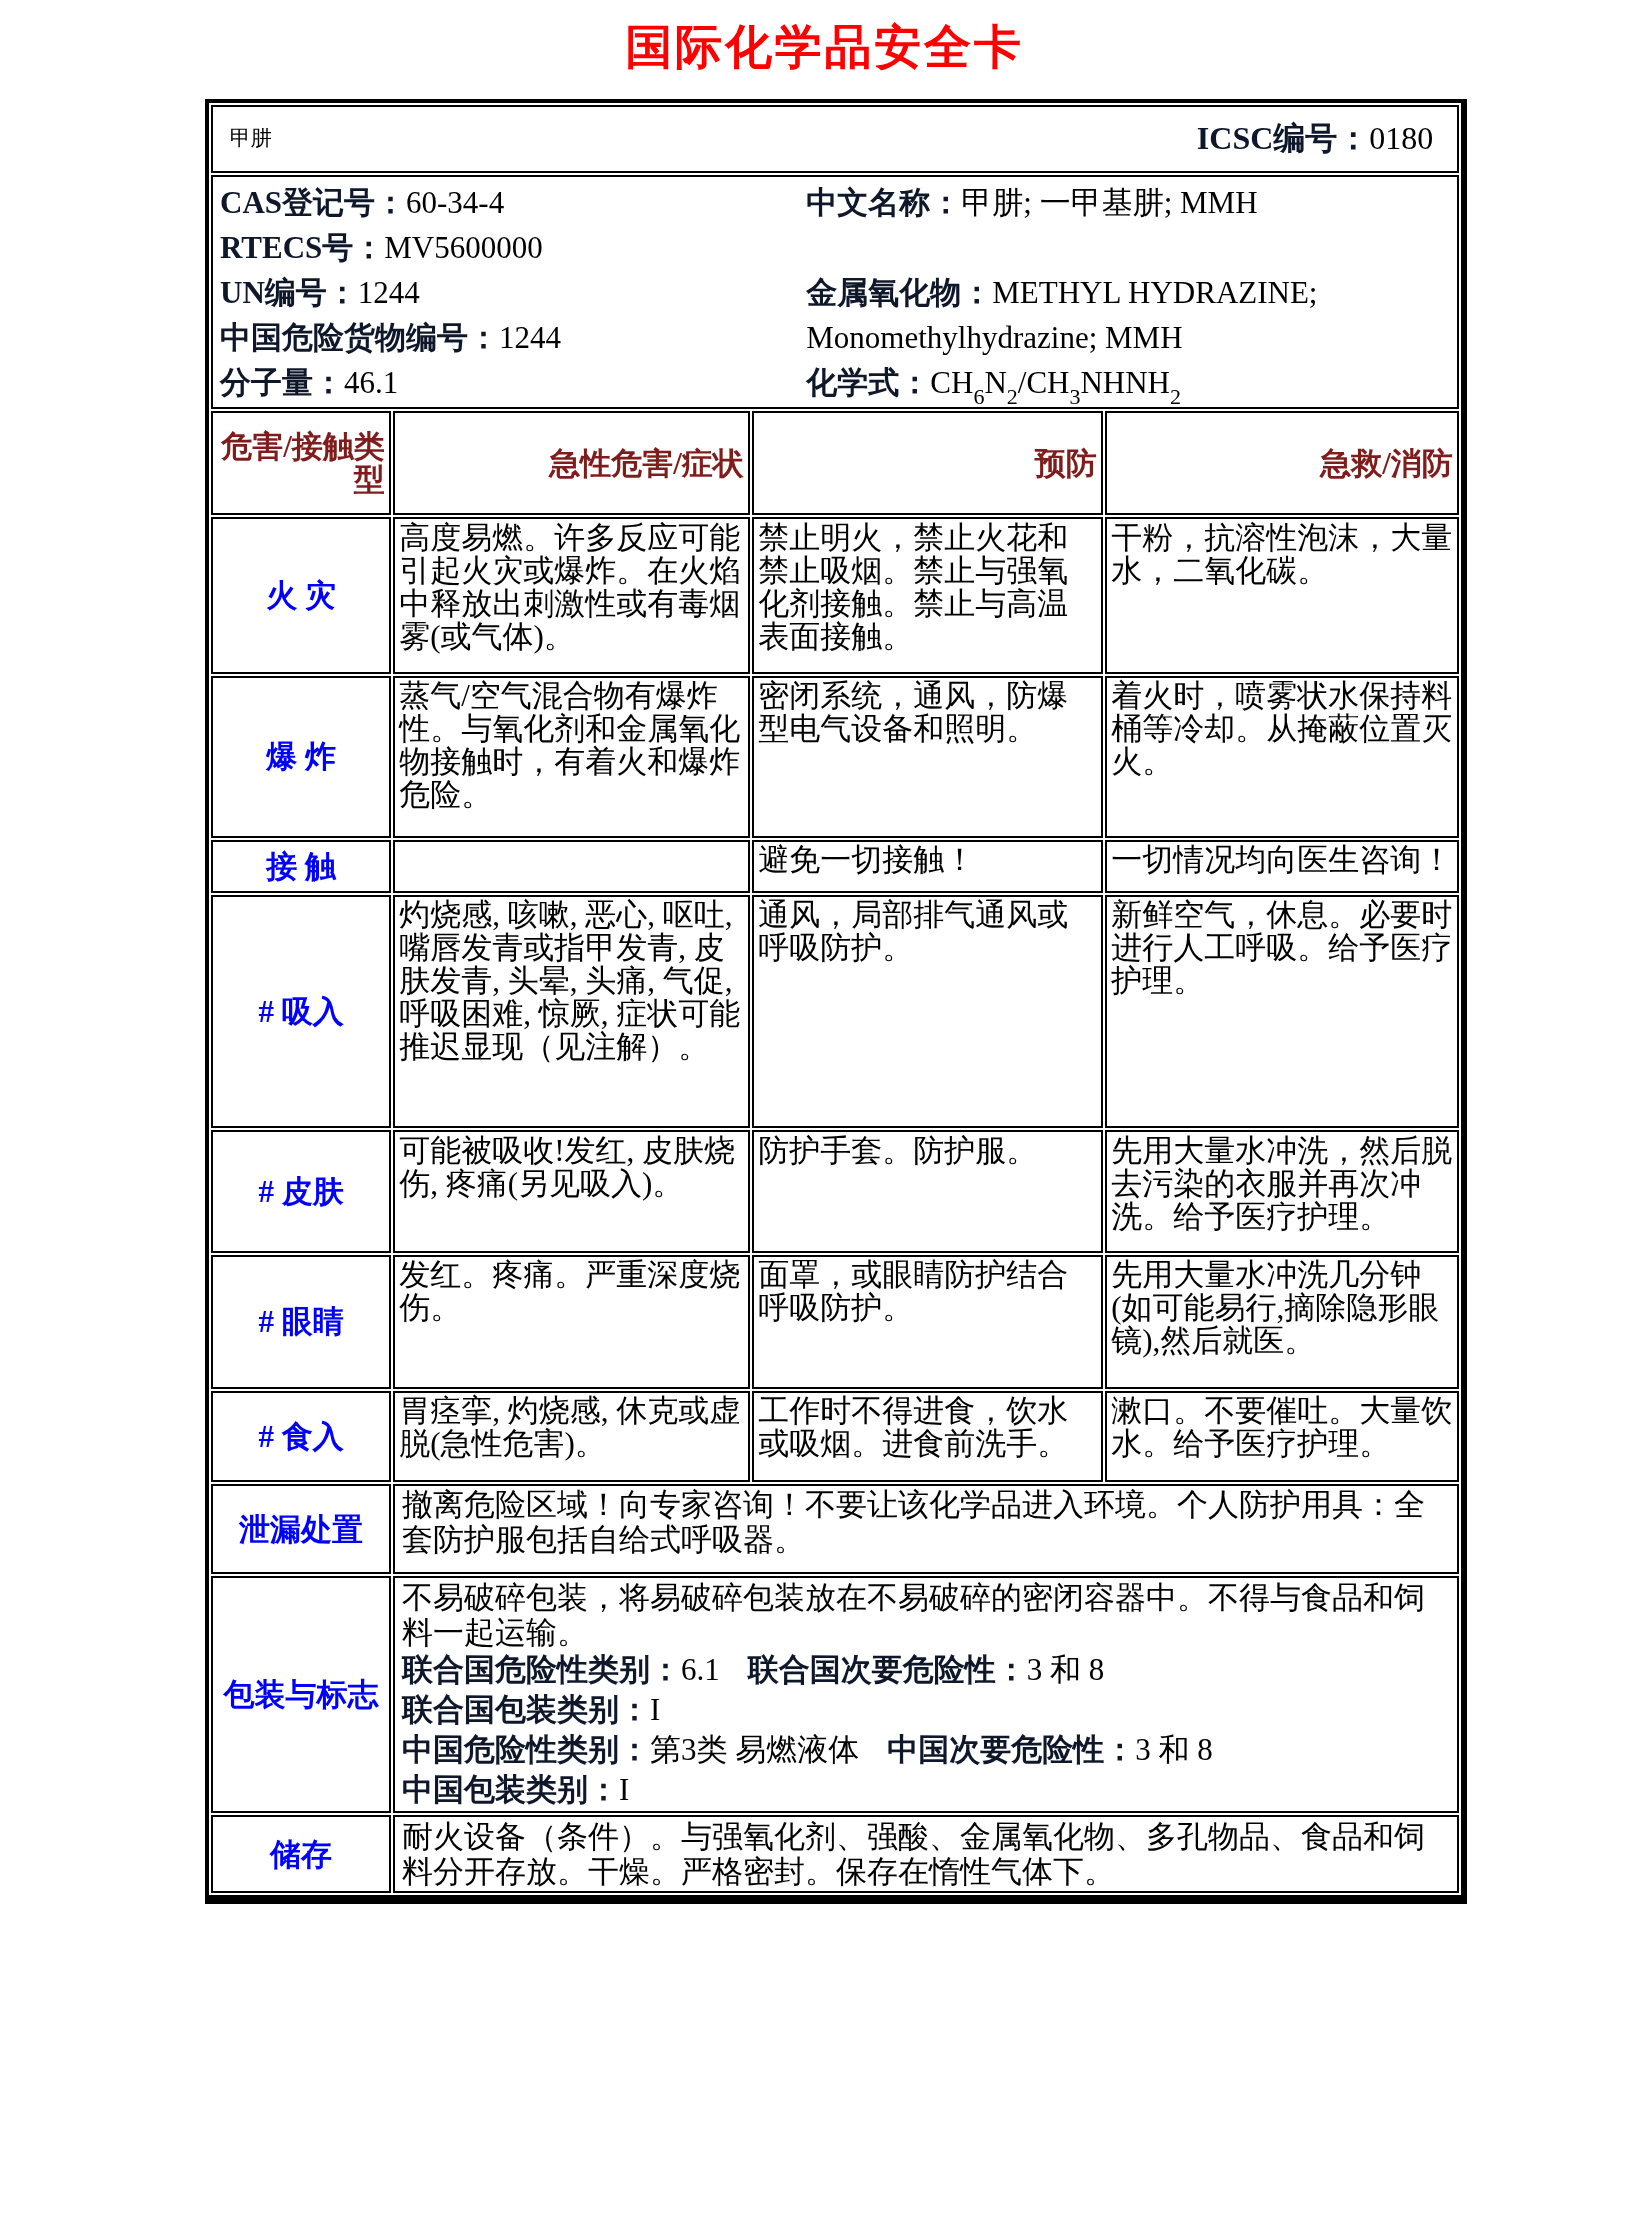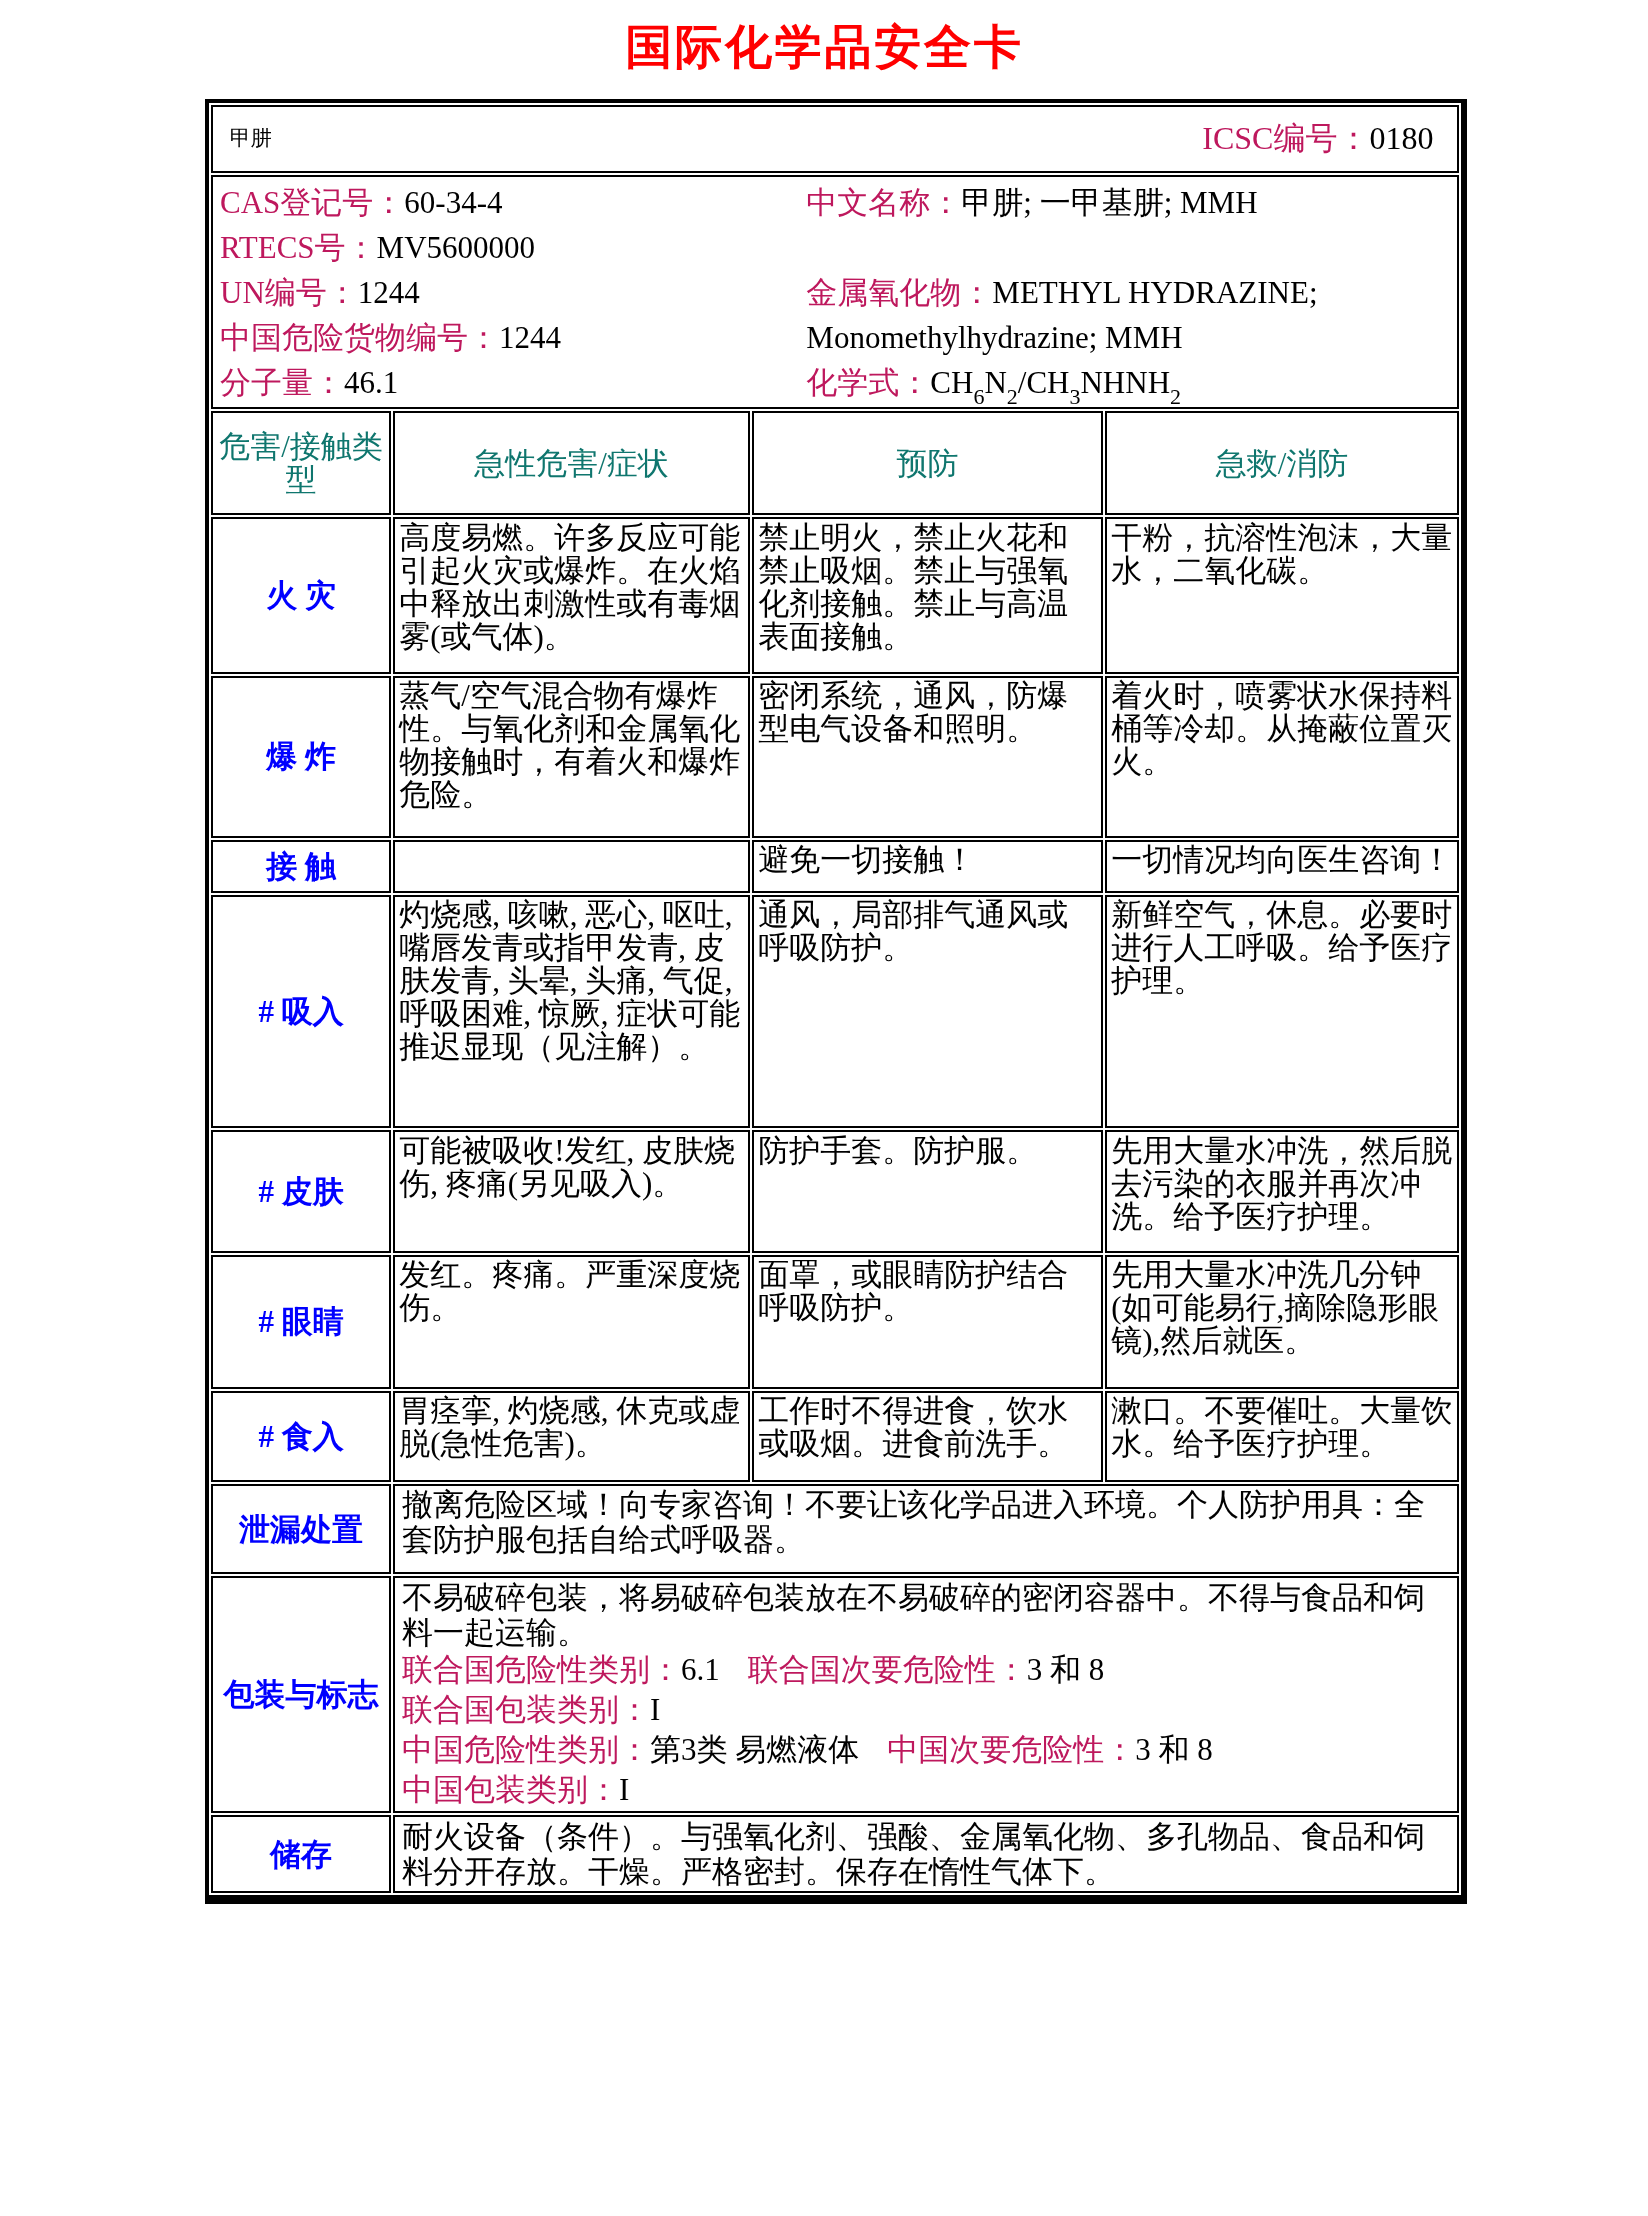--- a/index.html
+++ b/index.html
@@ -37,38 +37,38 @@
   }
   td{
     border:2.1px solid #000;
     background:#fff;
     font-size:31px;
     line-height:33px;
     vertical-align:top;
     padding:1.4px 4.2px;
     word-break:break-all;
   }
-  .lbl{color:#be185d;font-weight:normal;}
+  .lbl{color:#0f172a;font-weight:bold;}
   .val{color:#000;}
   
   .name-cell{vertical-align:middle;height:61px;}
   .name-flex{display:flex;justify-content:space-between;align-items:center;}
   .name-left{padding-left:12.5px;font-size:21px;}
   .name-right{padding-right:19.5px;font-size:32px;}
   
   .ids-cell{height:221px;padding:2.8px 0 2.8px 7px;}
   .ids-wrap{display:flex;width:100%;gap:32px;}
   .ids-left{width:46%;}
   .ids-right{width:54%;}
   .id-line{line-height:45px;white-space:nowrap;}
   .formula-line sub{font-size:22px;vertical-align:-11px;line-height:0;}
   
   .head{
-    text-align:center;vertical-align:middle;
-    color:#0f766e;font-weight:normal;height:97px;
+    text-align:right;vertical-align:middle;
+    color:#7f1d1d;font-weight:bold;height:97px;
   }
   .lblcell{
     text-align:center;vertical-align:middle;
     color:#0000ff;font-weight:bold;
   }
   .r-fire td{height:150px;}
   .r-expl td{height:155px;}
   .r-contact td{height:46px;}
   .r-inhale td{height:227px;}
   .r-skin td{height:116px;}

